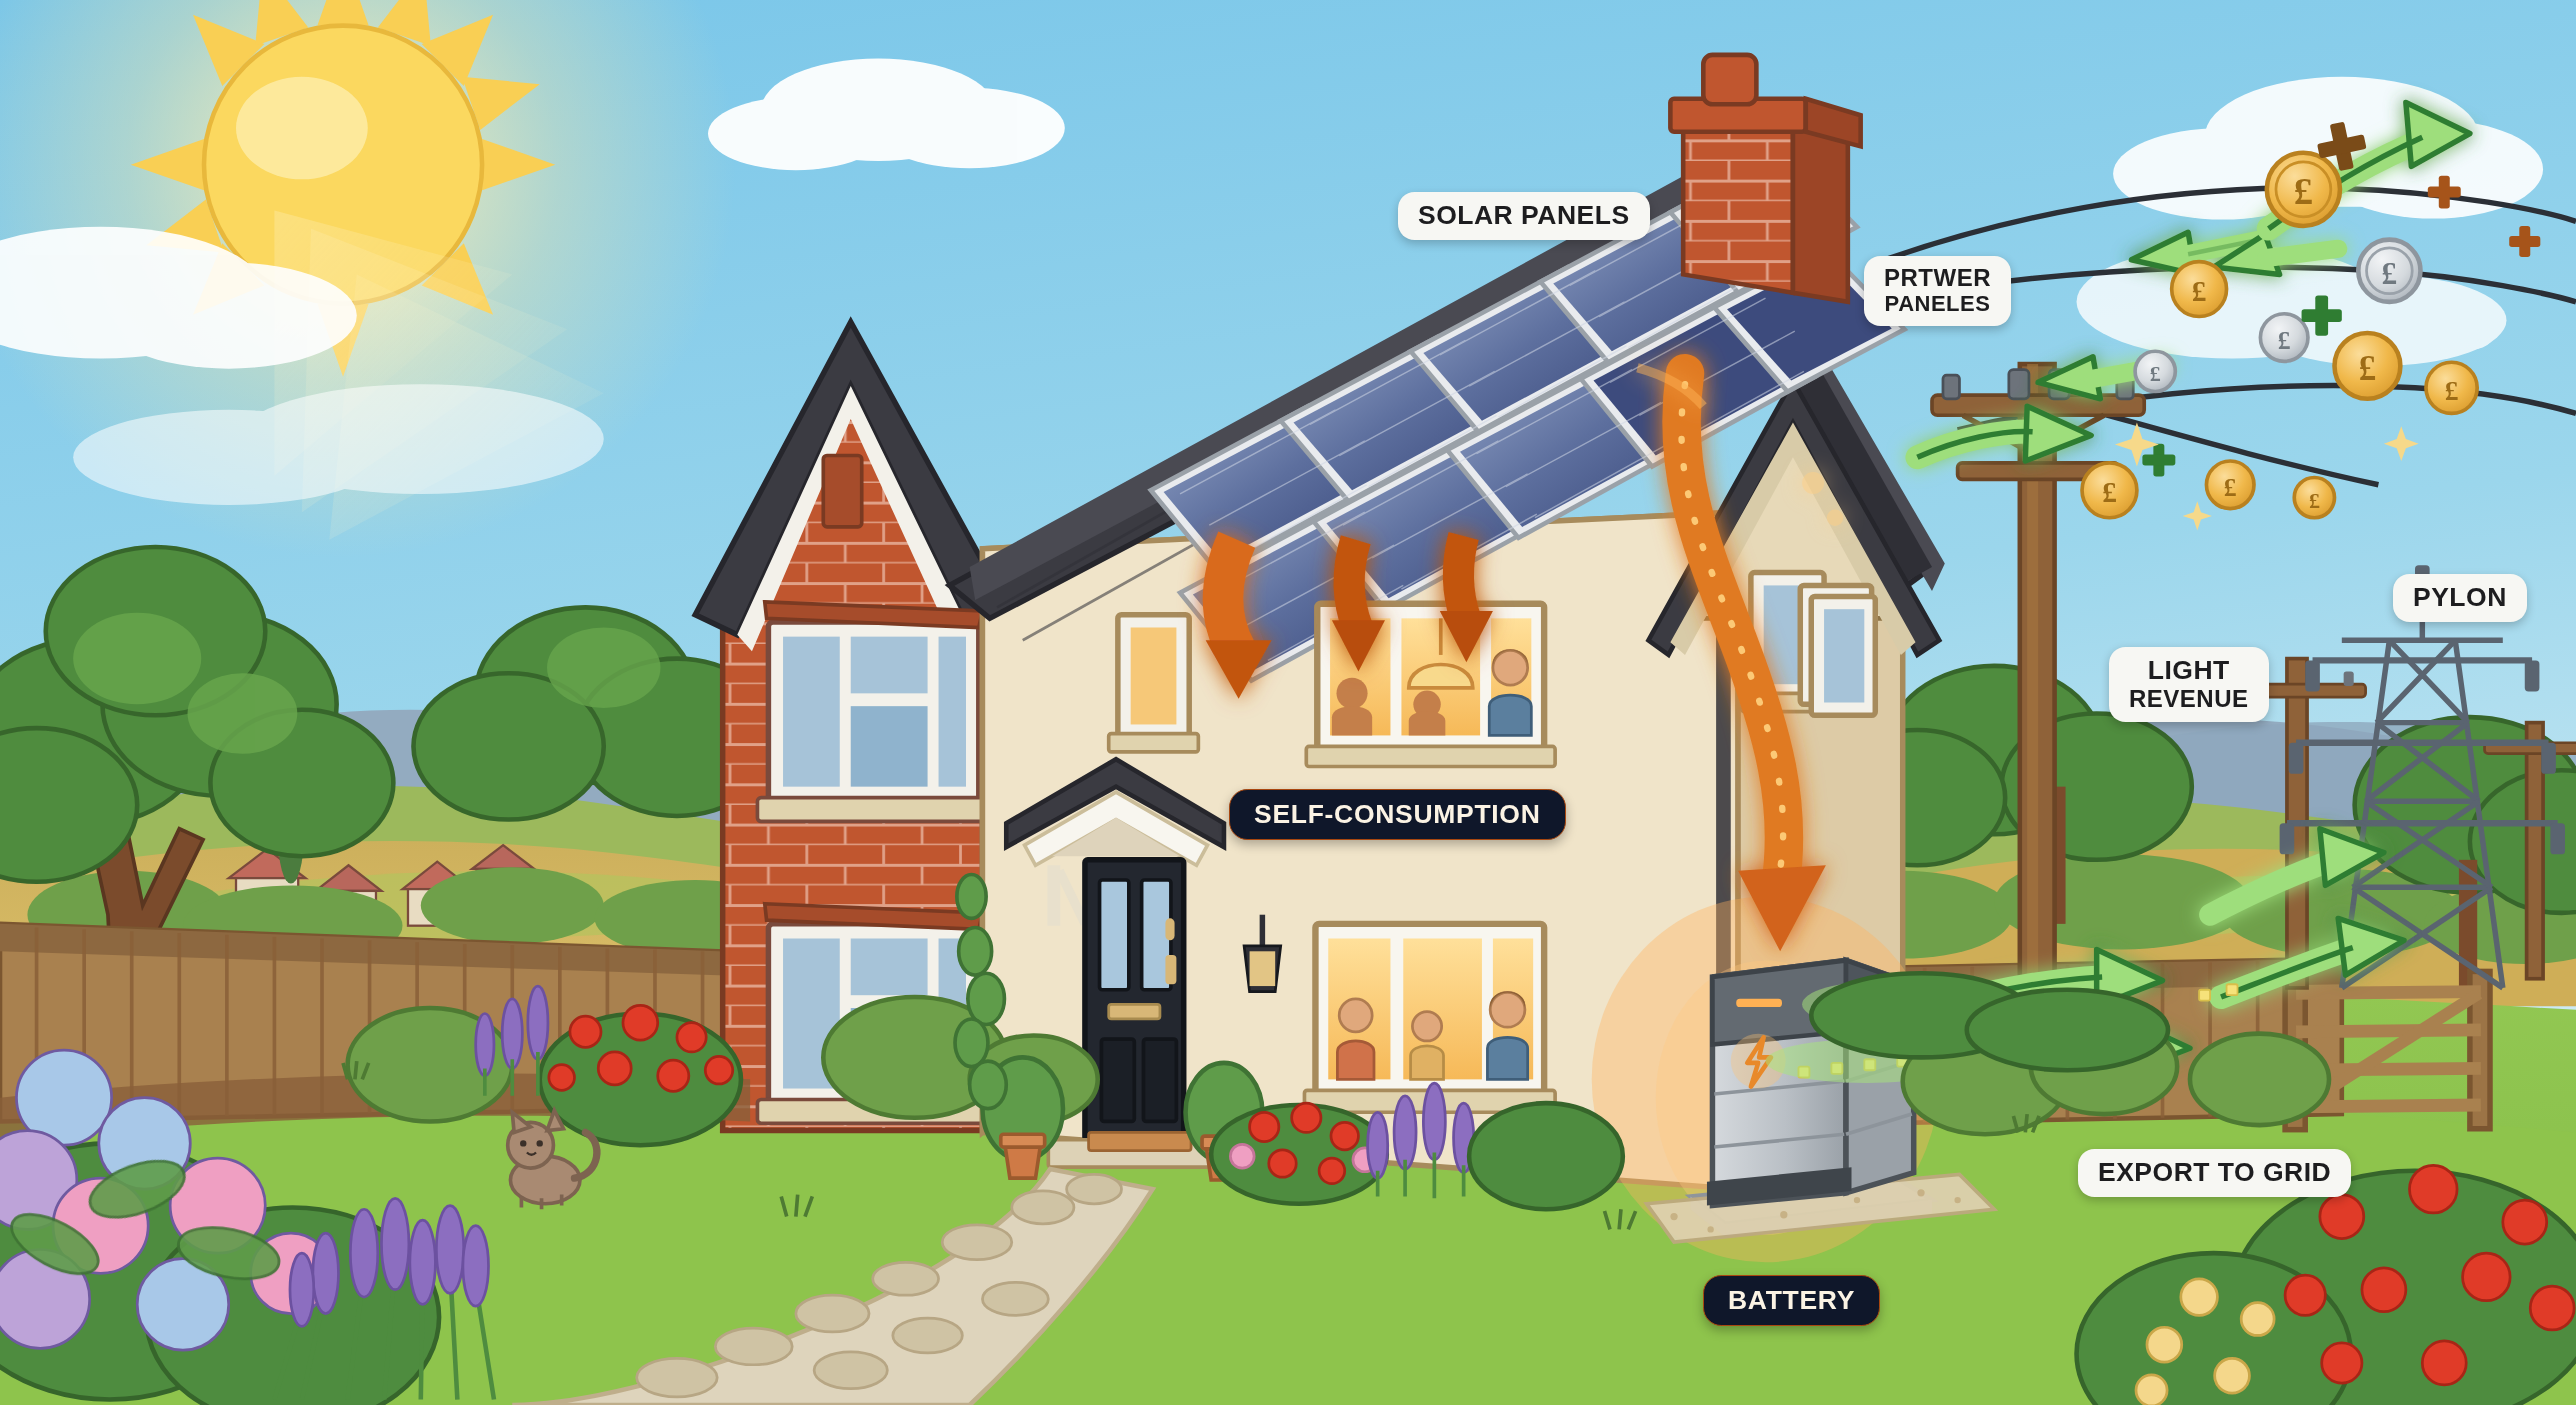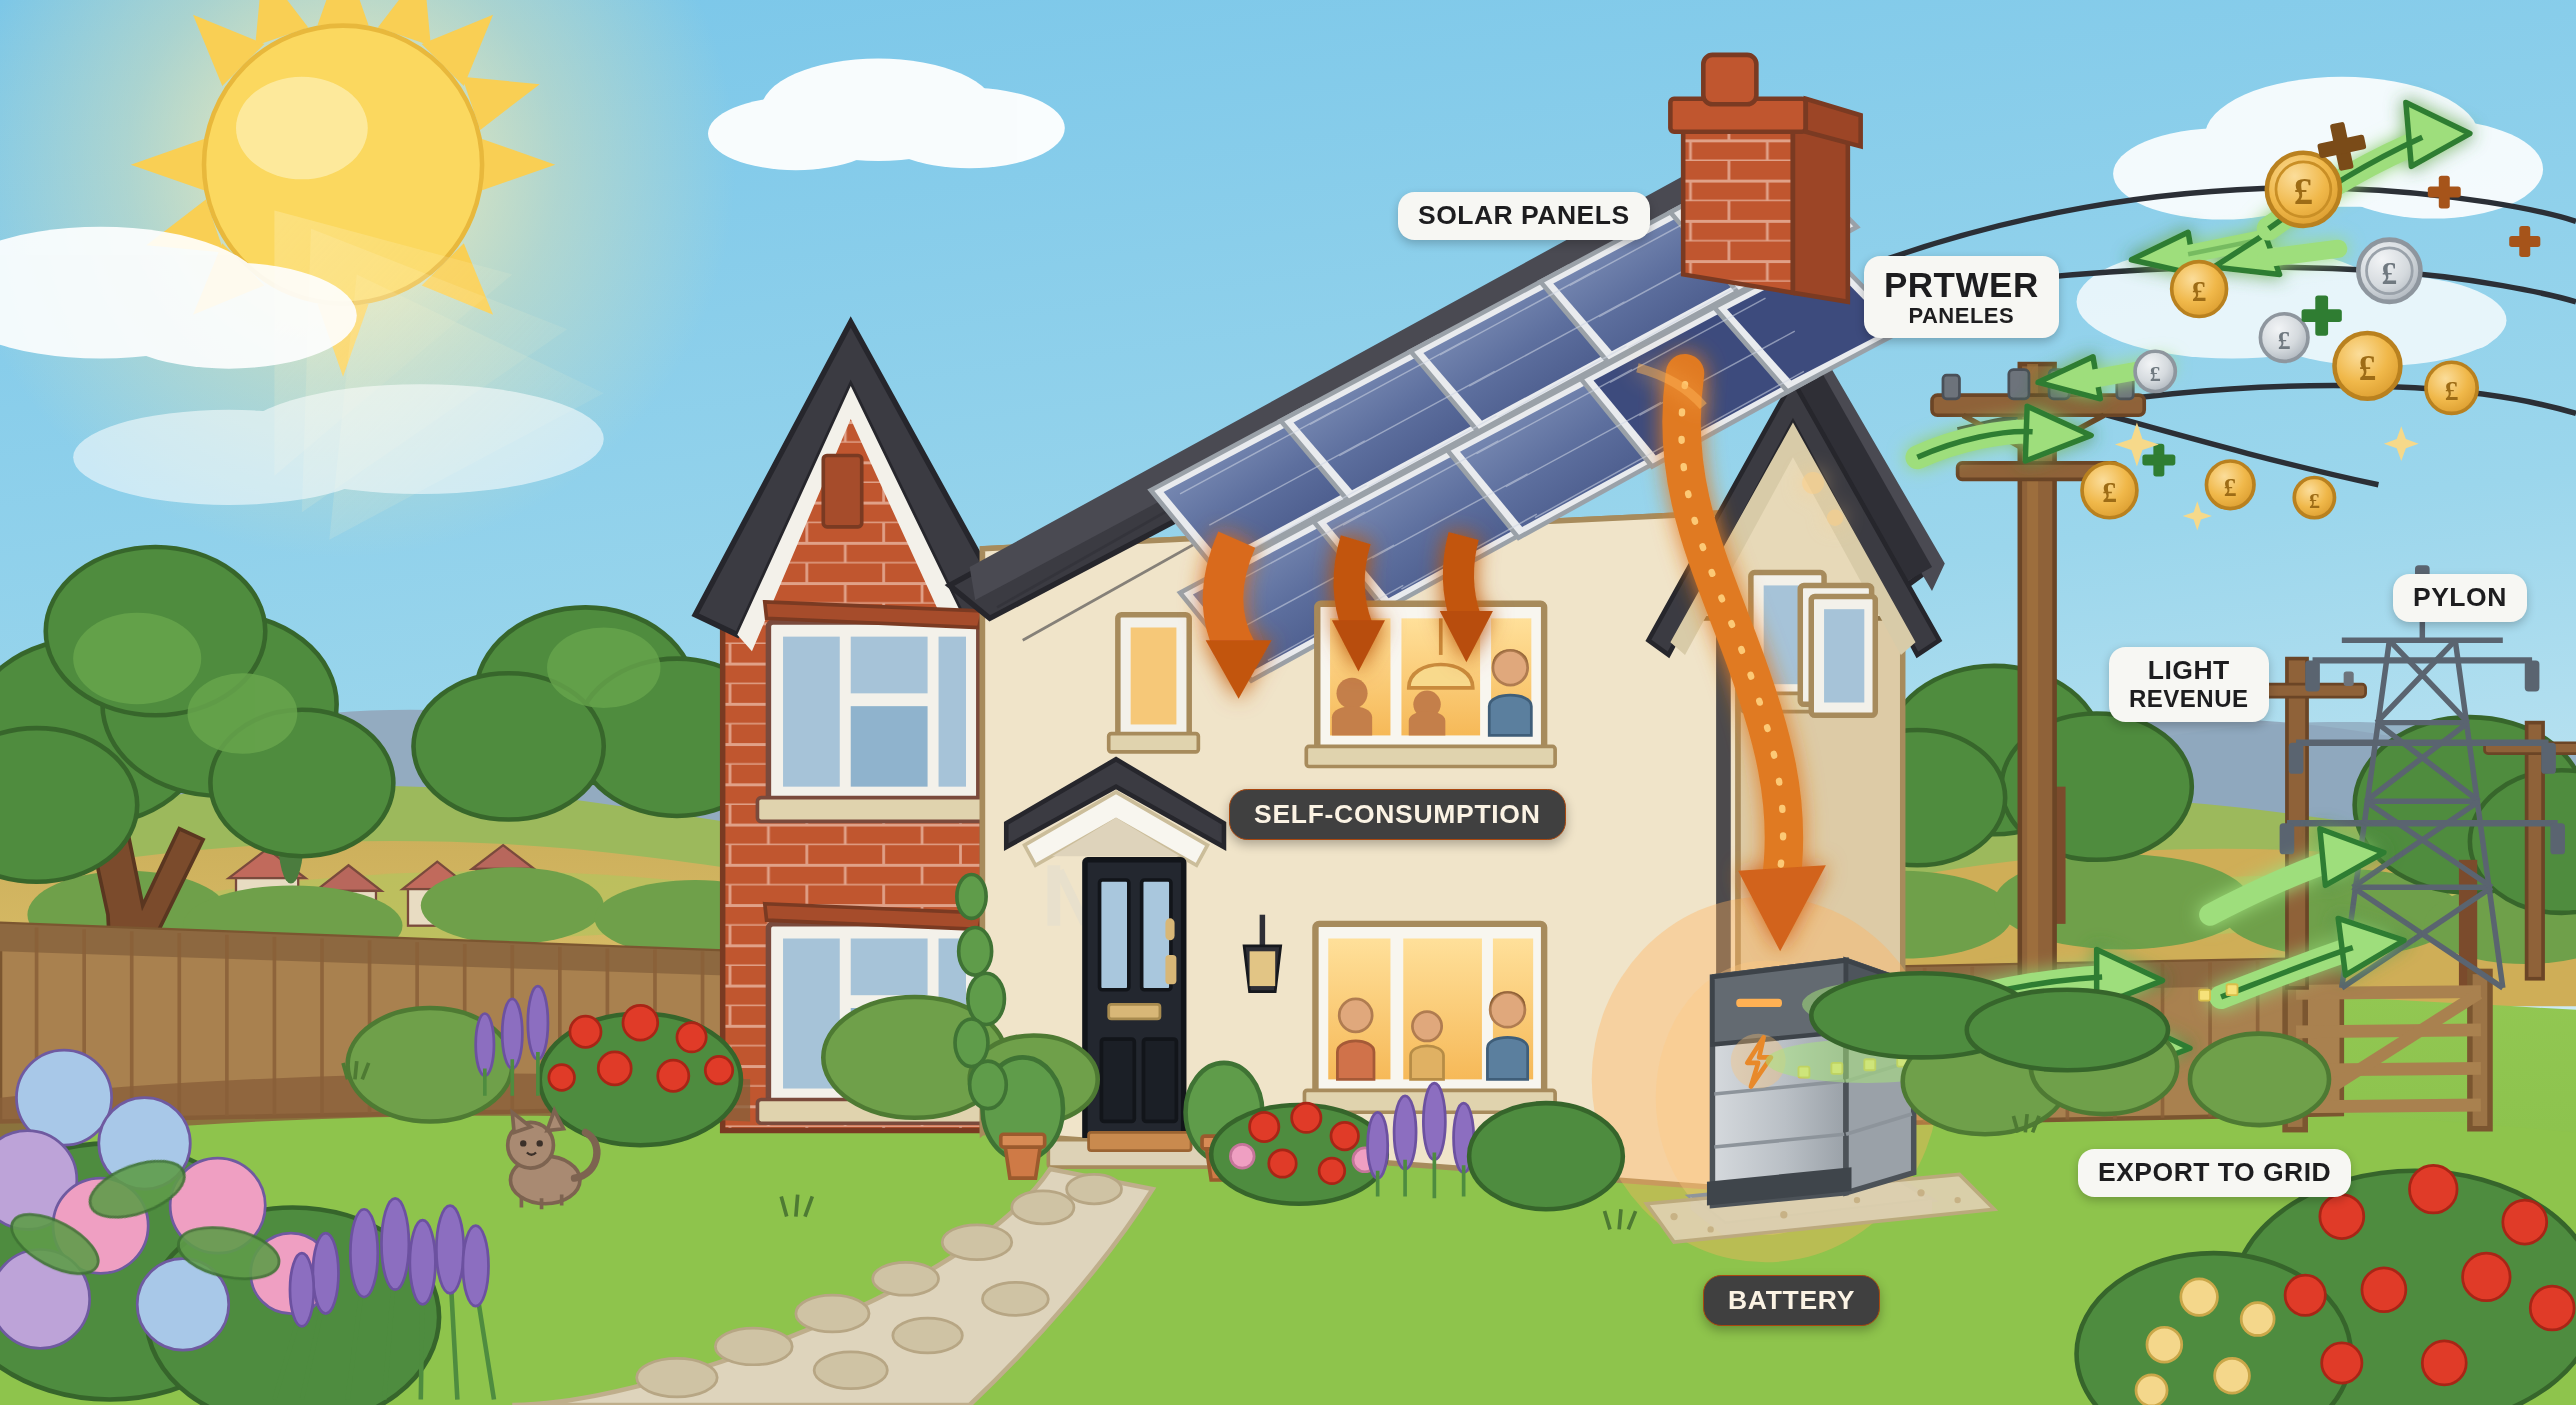--- a/index.html
+++ b/index.html
@@ -6,21 +6,21 @@
   body{font-family:"Liberation Sans",sans-serif;}
   #stage{position:relative;width:2576px;height:1405px;overflow:hidden;background:#8ccfe8;}
   #stage svg.layer{position:absolute;left:0;top:0;width:2576px;height:1405px;}
 
   .lbl{position:absolute;display:flex;align-items:center;justify-content:center;
        flex-direction:column;box-sizing:border-box;}
   .lbl-white{background:#f7f7f3;border-radius:16.5px;padding:9.1px 20px;
        box-shadow:0 3.7px 9.1px rgba(0,0,0,.22);margin-top:40px;}
   .lbl-white .t{color:#1d1d1f;font-weight:700;letter-spacing:0.5px;line-height:1.12;
        white-space:nowrap;text-align:center;}
-  .lbl-orange{background:#404040;border-radius:18.3px;padding:9.1px 24px;
+  .lbl-orange{background:#0f172a;border-radius:18.3px;padding:9.1px 24px;
        box-shadow:0 4.6px 11px rgba(0,0,0,.28);border:1.8px solid #a9470f;}
   .lbl-orange .t{color:#fbf3e4;font-weight:700;letter-spacing:0.7px;white-space:nowrap;}
   .lbl-plain .t{color:#1d1d1f;font-weight:700;letter-spacing:0.5px;line-height:1.2;
        text-shadow:0 1.8px 4.6px rgba(255,255,255,.65);}
 </style>
 </head>
 <body>
 
 <div id="stage">
 
@@ -1012,21 +1012,21 @@
     <path d="M380,1180 l-5,-18 M388,1180 l2,-20 M396,1180 l7,-18"></path>
   </g>
 </svg>
 
 
 <div class="lbl lbl-white" style="left:1398px;top:152px;">
   <div class="t" style="font-size:26.5px;">SOLAR PANELS</div>
 </div>
 
 <div class="lbl lbl-white" style="left:1864px;top:216px;">
-  <div class="t" style="font-size:35px;">PRTWER</div>
+  <div class="t" style="font-size:24px;">PRTWER</div>
   <div class="t" style="font-size:22px;">PANELES</div>
 </div>
 
 <div class="lbl lbl-white" style="left:2393px;top:534px;">
   <div class="t" style="font-size:26.5px;">PYLON</div>
 </div>
 
 <div class="lbl lbl-white" style="left:2109px;top:607px;">
   <div class="t" style="font-size:26.5px;">LIGHT</div>
   <div class="t" style="font-size:24px;">REVENUE</div>

